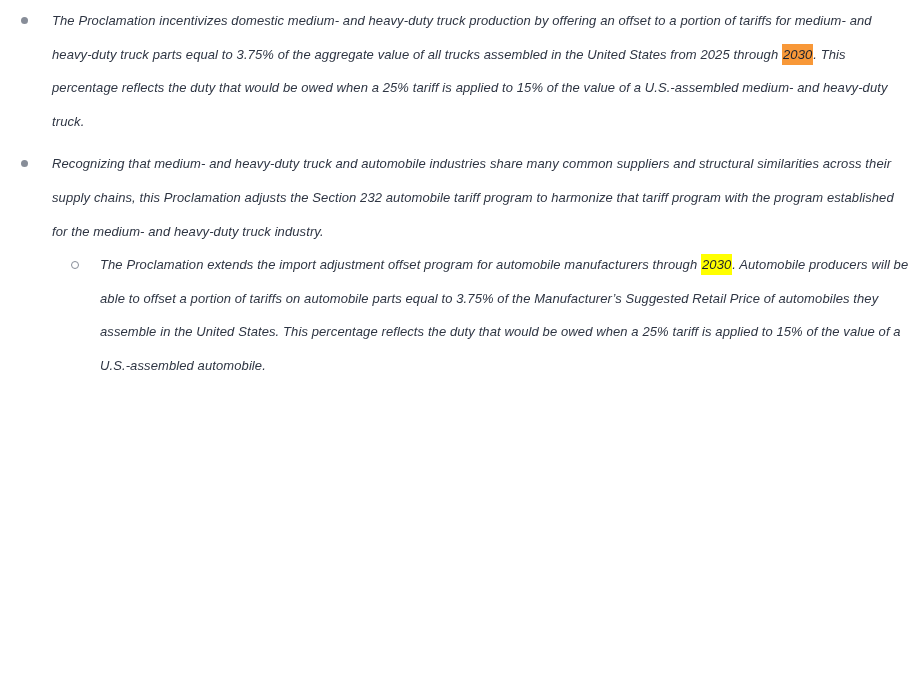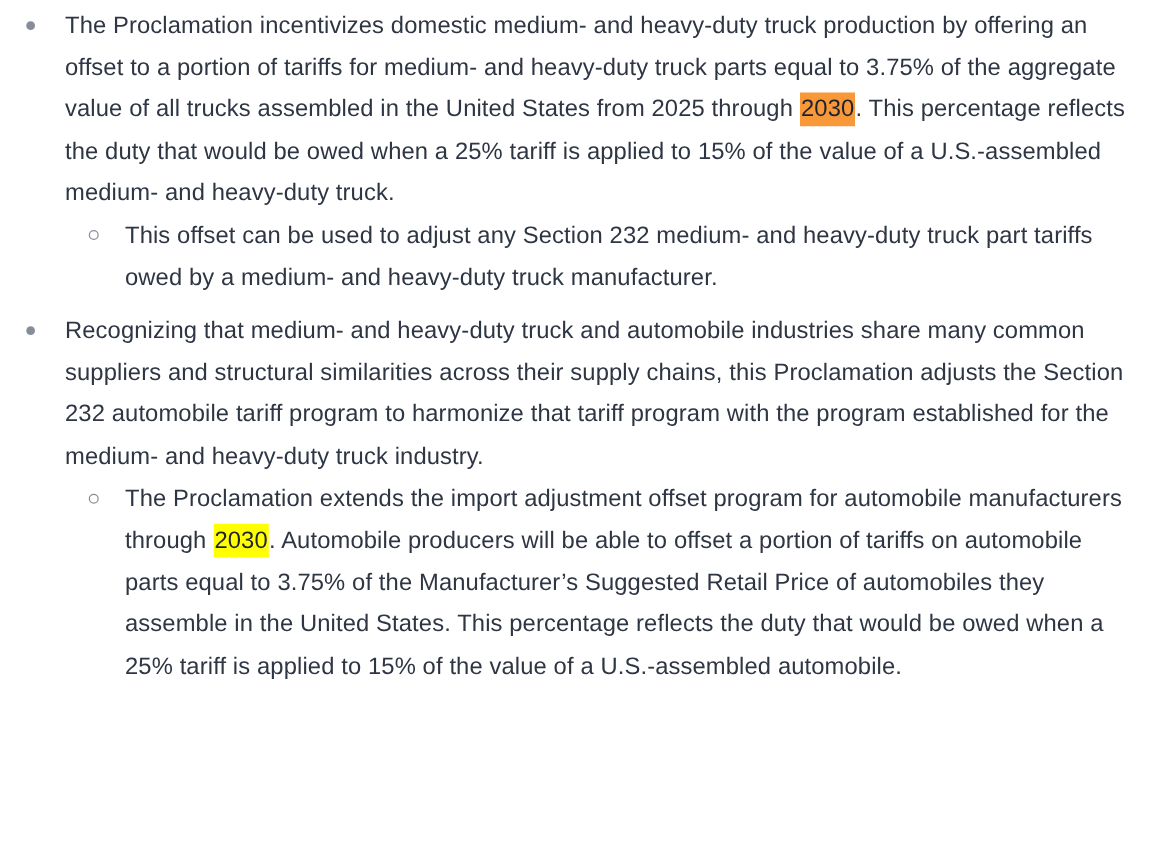--- a/index.html
+++ b/index.html
@@ -9,23 +9,24 @@
   }
   body {
     width: 922px;
     min-height: 688px;
     font-family: "Liberation Sans", sans-serif;
     color: #2e3543;
     -webkit-font-smoothing: antialiased;
   }
   .doc {
     padding: 4px 13px 8px 0;
-    font-size: 19px;
+    font-size: 13px;
     line-height: 33.6px;
     letter-spacing: 0.1px;
+    font-style: italic;
   }
   ul.l1, ul.l2 {
     margin: 0;
     padding: 0;
     list-style: none;
   }
   li.li1 {
     position: relative;
     padding-left: 52px;
   }
@@ -68,24 +69,20 @@
 </head>
 <body style="color: rgb(46, 53, 67);">
 
 <div class="doc">
   <ul class="l1">
 
     <li class="li1">
       <span class="dot" style="background: rgb(135, 141, 152);"></span>
       <p class="t"><span>The Proclamation incentivizes domestic medium- and heavy-duty truck production by offering an offset to a portion of tariffs for medium- and heavy-duty truck parts equal to 3.75% of the aggregate value of all trucks assembled in the United States from 2025 through </span><mark class="hl" style="background: rgb(248, 152, 56);">2030</mark><span>. This percentage reflects the duty that would be owed when a 25% tariff is applied to 15% of the value of a U.S.-assembled medium- and heavy-duty truck.</span></p>
       <ul class="l2">
-        <li class="li2">
-          <span class="ring" style="border-color: rgb(135, 141, 152);"></span>
-          <p class="t"><span>This offset can be used to adjust any Section 232 medium- and heavy-duty truck part tariffs owed by a medium- and heavy-duty truck manufacturer.</span></p>
-        </li>
       </ul>
     </li>
 
     <li class="li1 second">
       <span class="dot" style="background: rgb(135, 141, 152);"></span>
       <p class="t"><span>Recognizing that medium- and heavy-duty truck and automobile industries share many common suppliers and structural similarities across their supply chains, this Proclamation adjusts the Section 232 automobile tariff program to harmonize that tariff program with the program established for the medium- and heavy-duty truck industry.</span></p>
       <ul class="l2">
         <li class="li2">
           <span class="ring" style="border-color: rgb(135, 141, 152);"></span>
           <p class="t"><span>The Proclamation extends the import adjustment offset program for automobile manufacturers through </span><mark class="hl" style="background: rgb(255, 255, 0);">2030</mark><span>. Automobile producers will be able to offset a portion of tariffs on automobile parts equal to 3.75% of the Manufacturer’s Suggested Retail Price of automobiles they assemble in the United States.  This percentage reflects the duty that would be owed when a 25% tariff is applied to 15% of the value of a U.S.-assembled automobile.</span></p>

